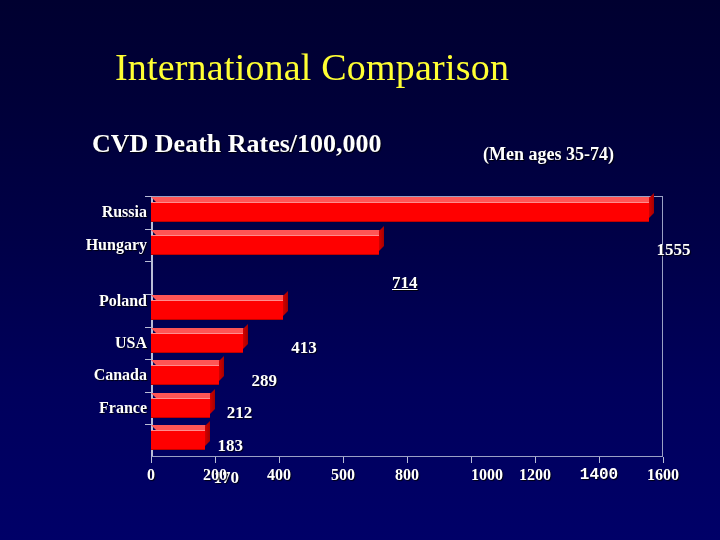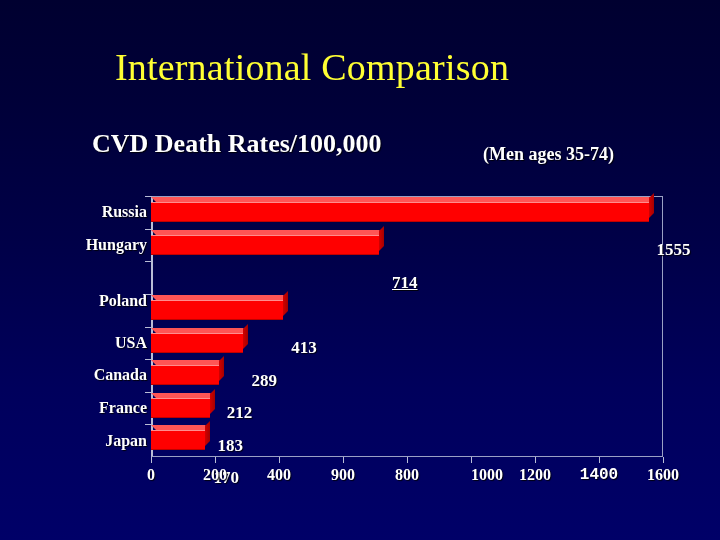--- a/index.html
+++ b/index.html
@@ -199,21 +199,20 @@
       <div class="y-tick" style="top: 32.625px;"></div>
       <div class="y-label" style="top: 75px; margin-top: 20px;">Poland</div>
       <div class="y-tick" style="top: 65.25px;"></div>
       <div class="y-tick" style="top: 97.875px;"></div>
       <div class="y-label" style="top: 136.812px;">USA</div>
       <div class="y-tick" style="top: 130.5px;"></div>
       <div class="y-label" style="top: 169.438px;">Canada</div>
       <div class="y-tick" style="top: 163.125px;"></div>
       <div class="y-label" style="top: 202.062px;">France</div>
       <div class="y-tick" style="top: 195.75px;"></div>
-      <div class="y-label" style="top: 234.688px;">Japan</div>
       <div class="y-tick" style="top: 228.375px;"></div>
     </div>
 
   <div id="bars-layer">
       <div class="bar-row" style="top: 0px;">
         <div class="bar" style="width: 497.6px;">
           <div class="bar-top"></div>
           <div class="bar-cap"></div>
         </div>
         <div class="bar-value" style="left: 505.6px;">1555</div>
@@ -263,21 +262,21 @@
     </div>
 
   <div id="x-axis">
       <div class="x-tick" style="left: 0px;"></div>
       <div class="x-label" style="left: 0px;">0</div>
       <div class="x-tick" style="left: 64px;"></div>
       <div class="x-label" style="left: 64px;">200</div>
       <div class="x-tick" style="left: 128px;"></div>
       <div class="x-label" style="left: 128px;">400</div>
       <div class="x-tick" style="left: 192px;"></div>
-      <div class="x-label" style="left: 192px;">900</div>
+      <div class="x-label" style="left: 192px;">500</div>
       <div class="x-tick" style="left: 256px;"></div>
       <div class="x-label" style="left: 256px;">800</div>
       <div class="x-tick" style="left: 320px;"></div>
       <div class="x-label" style="left: 324px; margin-left: 12px;">1000</div>
       <div class="x-tick" style="left: 384px;"></div>
       <div class="x-label" style="left: 384px;">1200</div>
       <div class="x-tick" style="left: 448px;"></div>
       <div class="x-label" style="left: 448px; font-family: Liberation Mono, monospace;">1400</div>
       <div class="x-tick" style="left: 512px;"></div>
       <div class="x-label" style="left: 512px;">1600</div>

